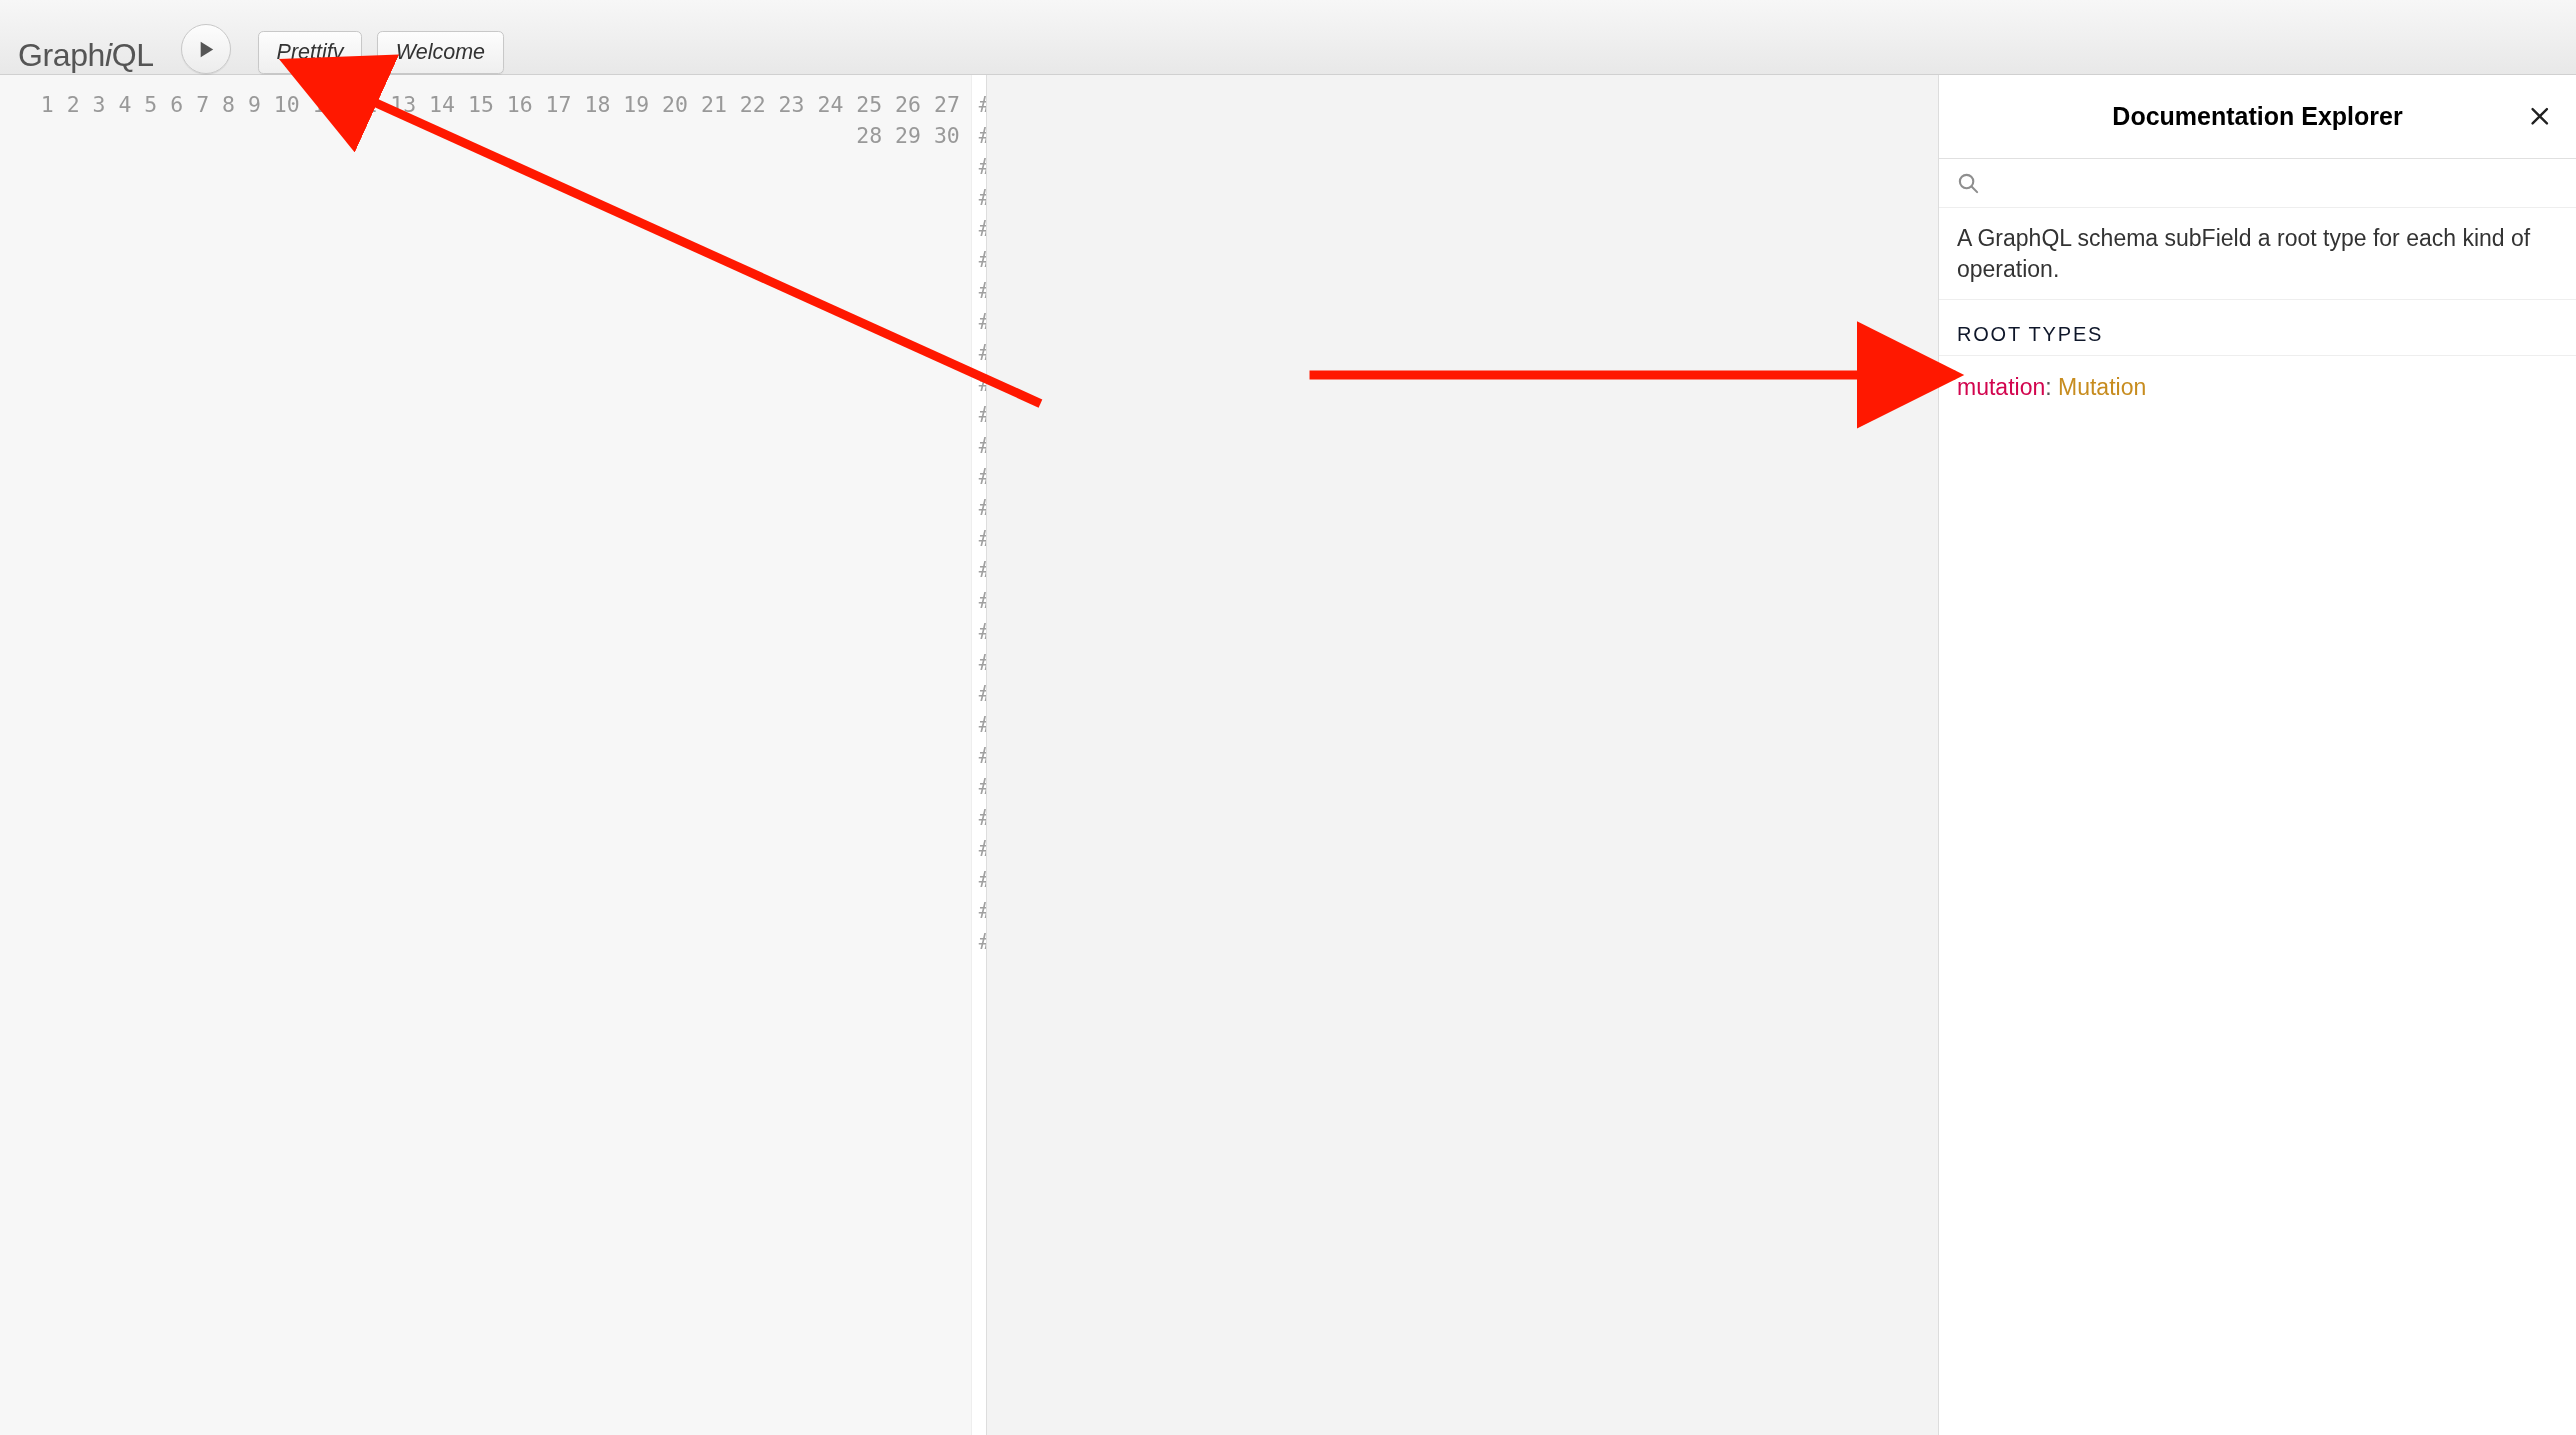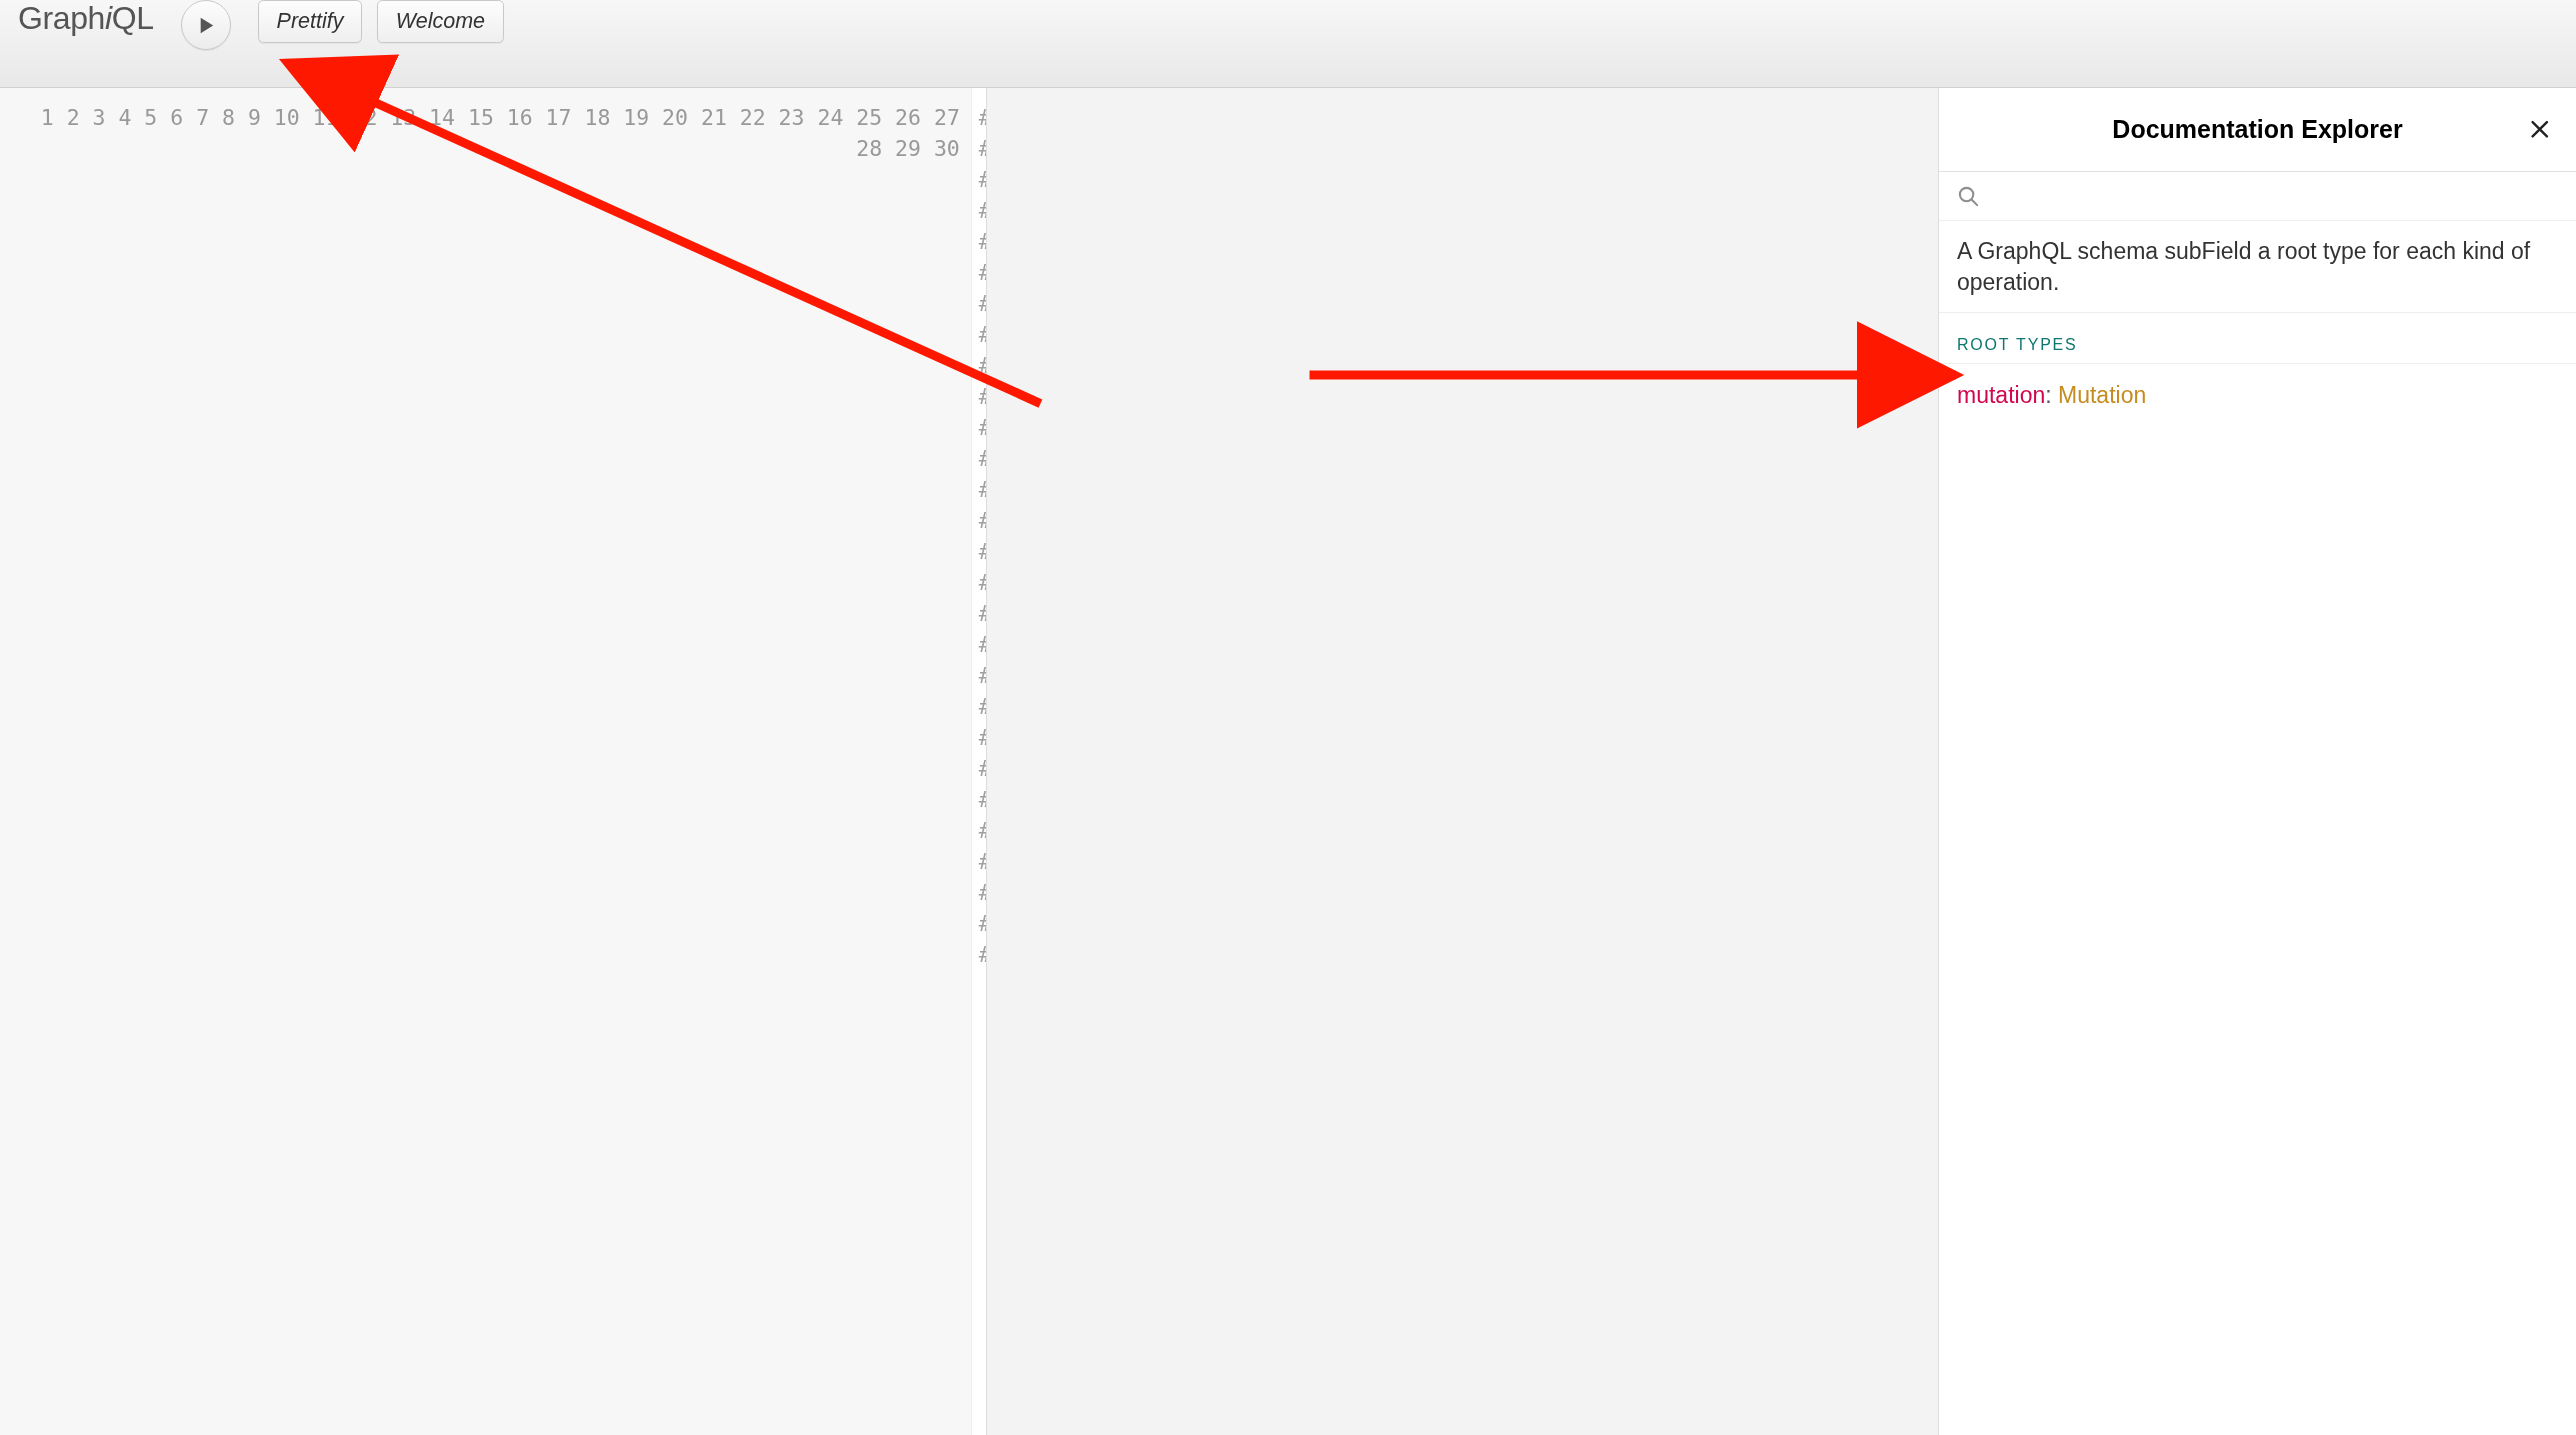--- a/index.html
+++ b/index.html
@@ -1,22 +1,22 @@
 <!DOCTYPE html>
 <html style="font-size:14.4px"><head>
   <meta charset="utf-8">
   <style>
     * { box-sizing: border-box; margin: 0; padding: 0; }
     html, body { width: 100%; height: 100%; font-family: -apple-system, BlinkMacSystemFont, "Segoe UI", Helvetica, Arial, sans-serif; }
     body { display: flex; flex-direction: column; background: #f5f5f5; overflow: hidden; }
 
     .topbar {
       display: flex;
-      align-items: flex-start;
-      height: 88px;
+      align-items: flex-end;
+      height: 75px;
       padding: 0 18px;
       background: linear-gradient(#f7f7f7, #e8e8e8);
       border-bottom: 0.9px solid #d0d0d0;
     }
     .logo {
       font-size: 32px;
       color: #555;
       margin-right: 27px;
       letter-spacing: -0.4px;
     }
@@ -133,22 +133,22 @@
 
     .docs-desc {
       padding: 14.4px 18px;
       font-size: 23px;
       color: #333;
       line-height: 1.35;
       border-bottom: 0.9px solid #eee;
     }
     .section-label {
       padding: 23px 34px 9px 18px;
-      font-size: 16px;
-      color: #0f766e;
+      font-size: 20px;
+      color: #0f172a;
       letter-spacing: 1.8px;
     }
     .root-types {
       padding: 9px 18px;
       border-top: 0.9px solid #eee;
     }
     .root-type-row {
       font-size: 23px;
       padding: 9px 0;
     }

